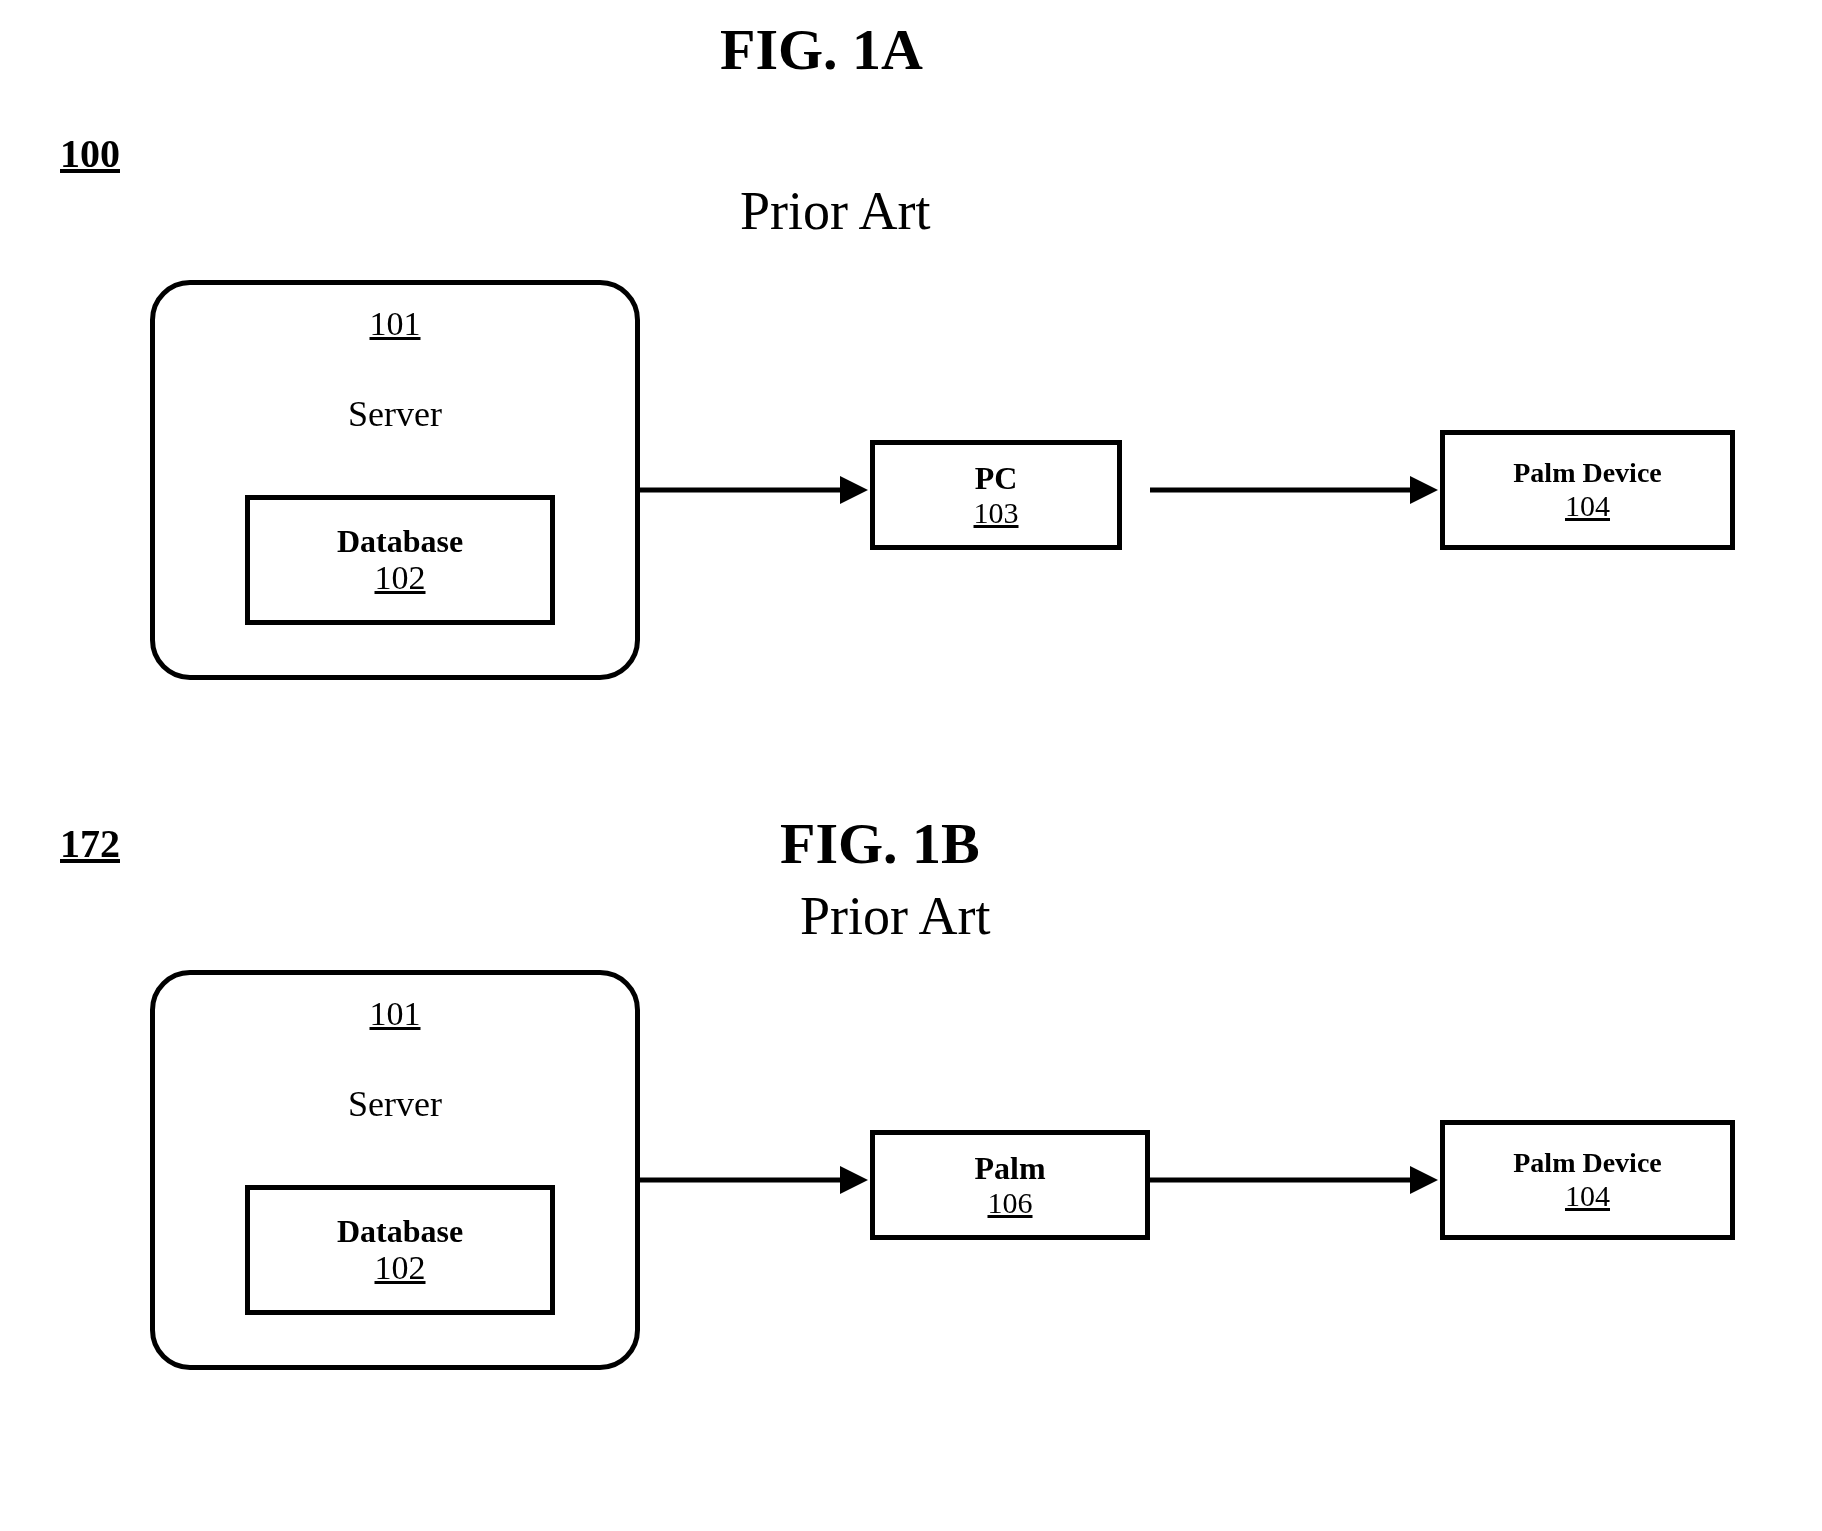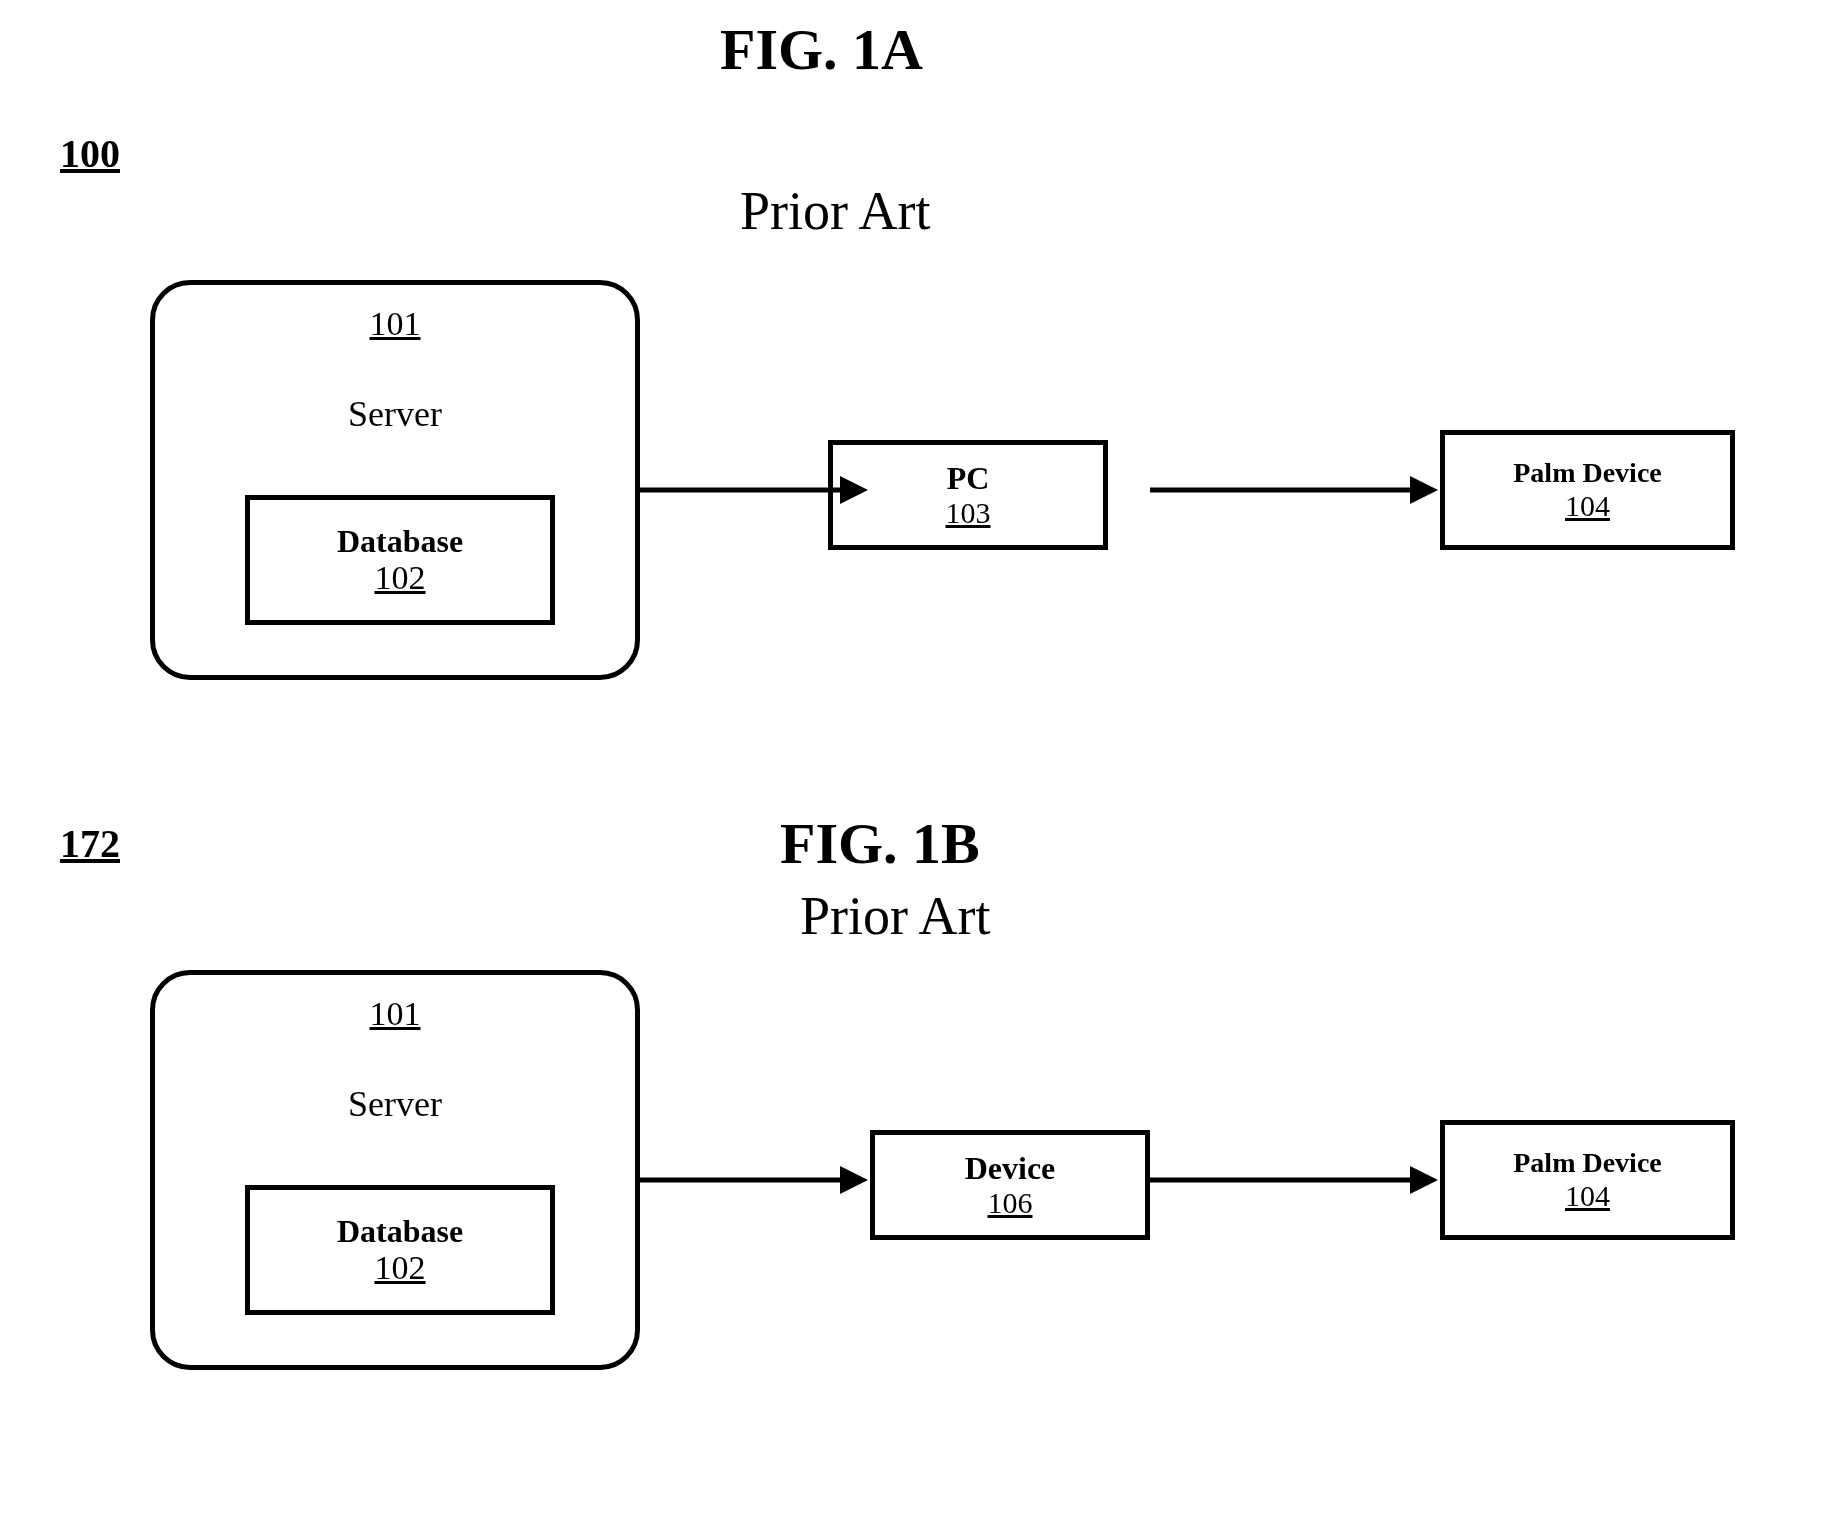--- a/index.html
+++ b/index.html
@@ -96,21 +96,21 @@
       <span class="lbl-med">Database</span>
       <span class="ref-num">102</span>
     </div>
   </div>
 
   <svg class="arrow" style="left:640px; top:470px;" width="230" height="40">
     <line x1="0" y1="20" x2="200" y2="20" stroke="#000" stroke-width="5"></line>
     <polygon points="200,6 200,34 228,20" fill="#000"></polygon>
   </svg>
 
-  <div class="abs rect-box center-col" style="left:828px; top:440px; width:280px; height:110px;">
+  <div class="abs rect-box center-col" style="left:870px; top:440px; width:252px; height:110px;">
     <span class="lbl-med">PC</span>
     <span class="ref-num-sm">103</span>
   </div>
 
   <svg class="arrow" style="left:1150px; top:470px;" width="290" height="40">
     <line x1="0" y1="20" x2="260" y2="20" stroke="#000" stroke-width="5"></line>
     <polygon points="260,6 260,34 288,20" fill="#000"></polygon>
   </svg>
 
   <div class="abs rect-box center-col" style="left:1440px; top:430px; width:295px; height:120px;">
@@ -137,21 +137,21 @@
       <span class="ref-num">102</span>
     </div>
   </div>
 
   <svg class="arrow" style="left:640px; top:1160px;" width="230" height="40">
     <line x1="0" y1="20" x2="200" y2="20" stroke="#000" stroke-width="5"></line>
     <polygon points="200,6 200,34 228,20" fill="#000"></polygon>
   </svg>
 
   <div class="abs rect-box center-col" style="left:870px; top:1130px; width:280px; height:110px;">
-    <span class="lbl-med">Device</span>
+    <span class="lbl-med">Palm</span>
     <span class="ref-num-sm">106</span>
   </div>
 
   <svg class="arrow" style="left:1150px; top:1160px;" width="290" height="40">
     <line x1="0" y1="20" x2="260" y2="20" stroke="#000" stroke-width="5"></line>
     <polygon points="260,6 260,34 288,20" fill="#000"></polygon>
   </svg>
 
   <div class="abs rect-box center-col" style="left:1440px; top:1120px; width:295px; height:120px;">
     <span class="lbl-sm">Palm Device</span>

